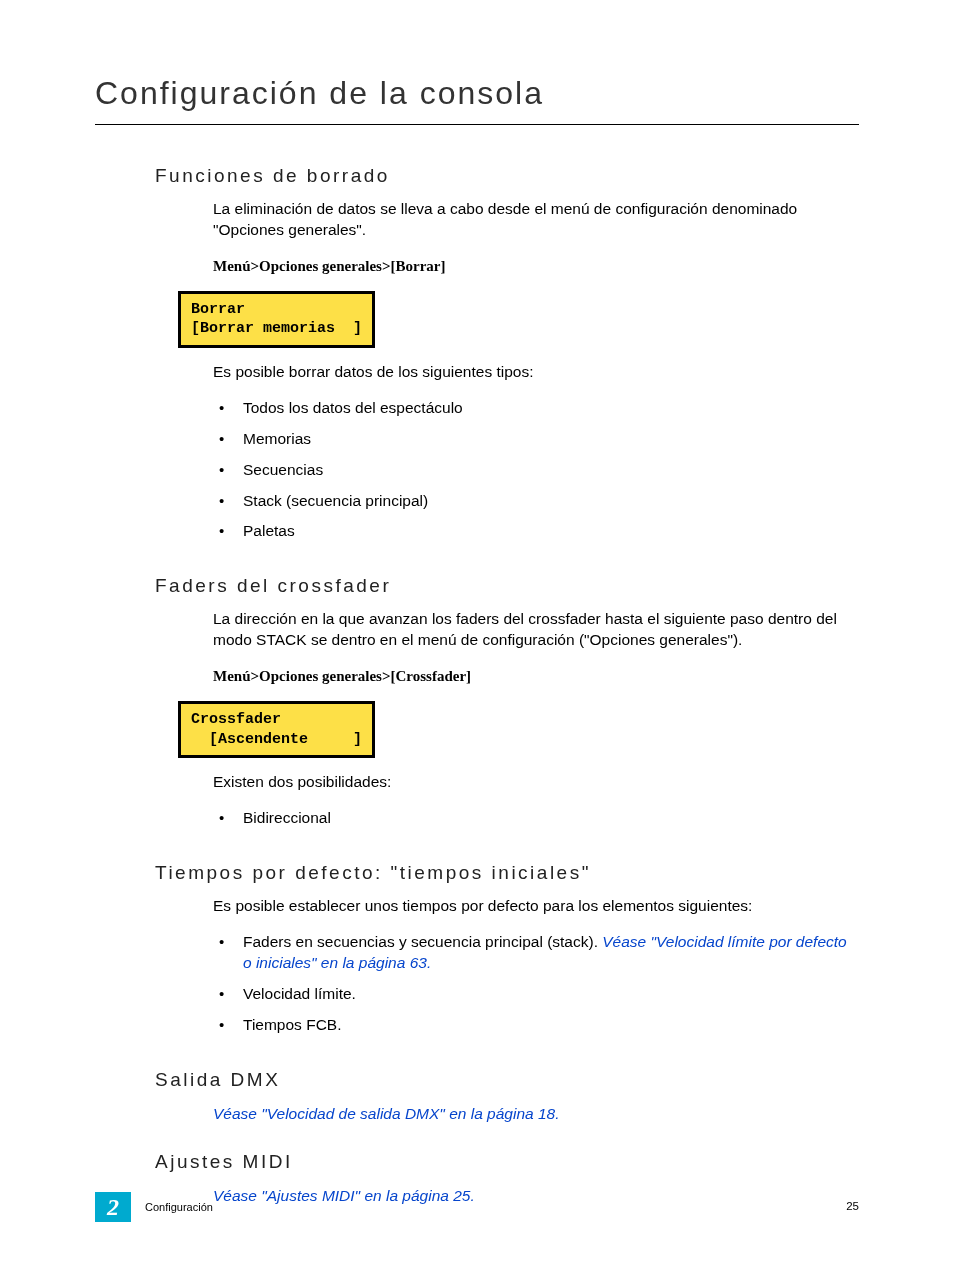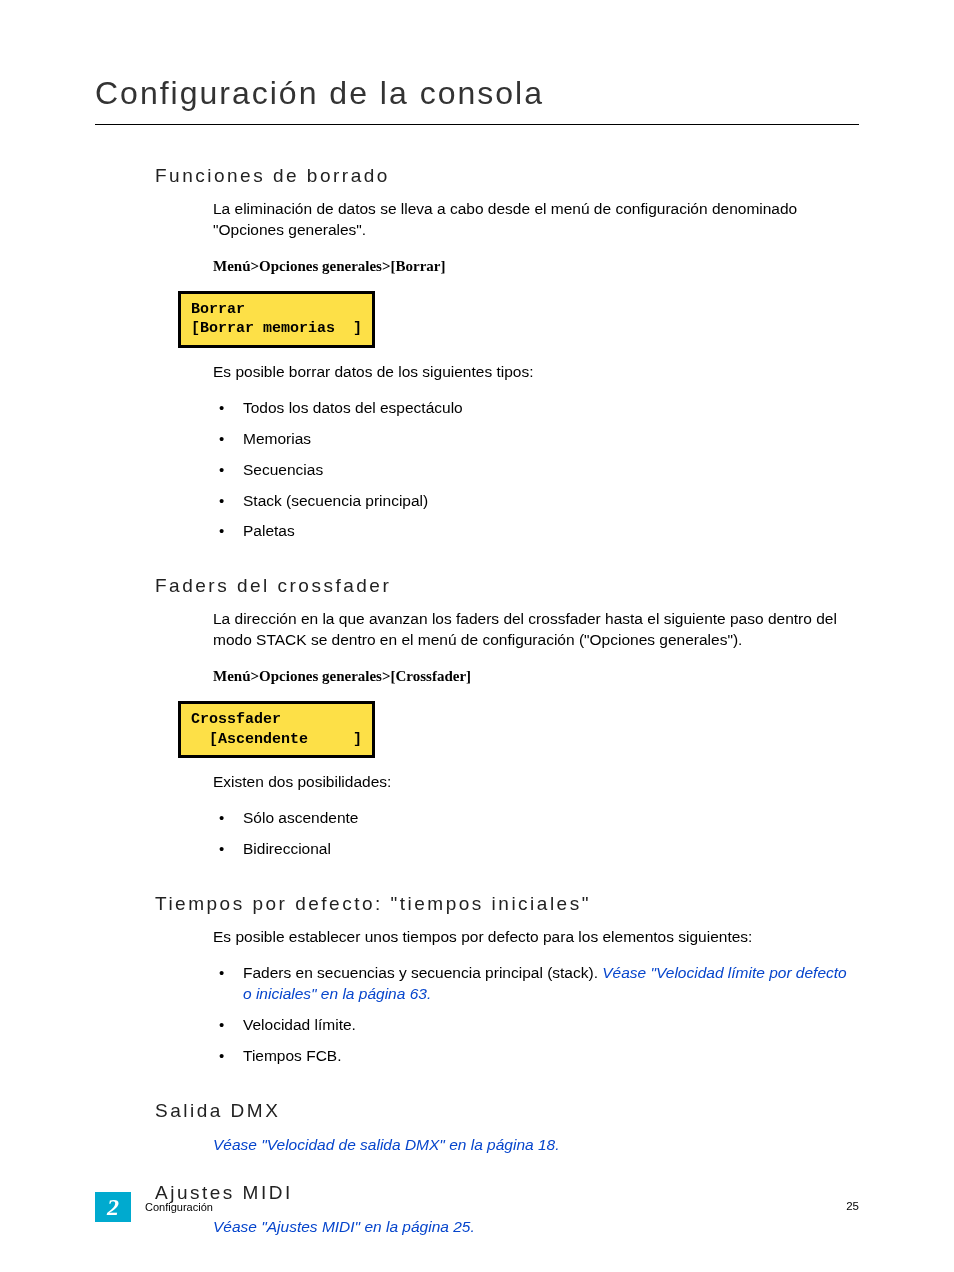--- a/index.html
+++ b/index.html
@@ -186,21 +186,20 @@
 
 <h2 class="section-heading">Faders del crossfader</h2>
 <p class="body-text">La dirección en la que avanzan los faders del crossfader hasta el siguiente paso dentro del modo STACK se dentro en el menú de configuración ("Opciones generales").</p>
 <p class="menu-path">Menú&gt;Opciones generales&gt;[Crossfader]</p>
 <div class="lcd-box">
   <div class="lcd-inner"><span>Crossfader</span>
 <span>  [Ascendente     ]</span></div>
 </div>
 <p class="body-text">Existen dos posibilidades:</p>
 <ul class="bullet-list">
-  <li>Sólo ascendente</li>
   <li>Bidireccional</li>
 </ul>
 
 
 <h2 class="section-heading">Tiempos por defecto: "tiempos iniciales"</h2>
 <p class="body-text">Es posible establecer unos tiempos por defecto para los elementos siguientes:</p>
 <ul class="bullet-list">
   <li><span>Faders en secuencias y secuencia principal (stack). </span><span class="link-text">Véase "Velocidad límite por defecto o iniciales" en la página  63.</span></li>
   <li>Velocidad límite.</li>
   <li>Tiempos FCB.</li>

